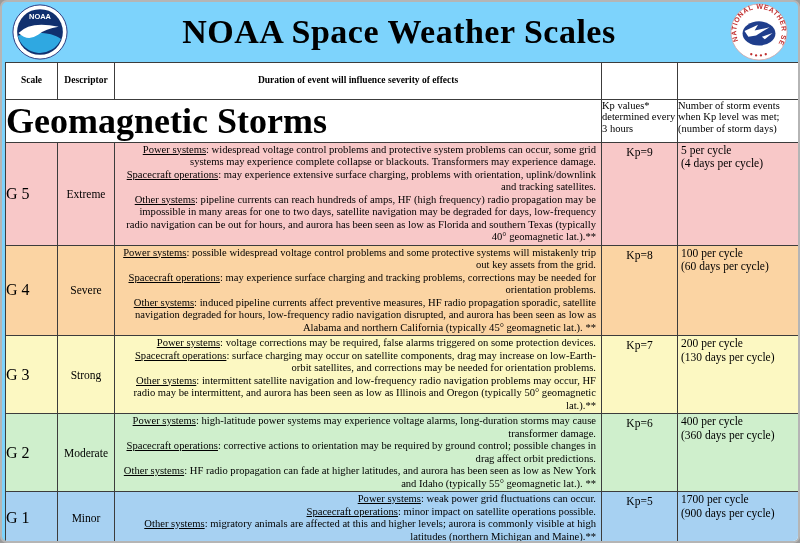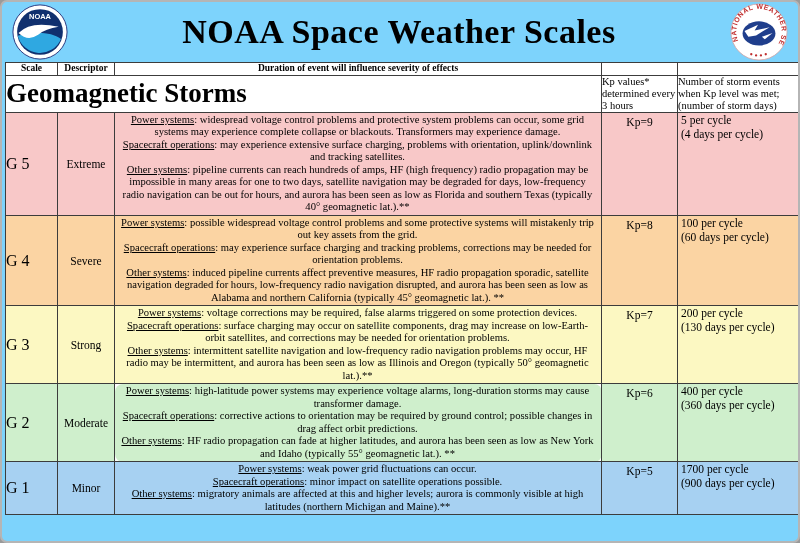--- a/index.html
+++ b/index.html
@@ -10,32 +10,32 @@
   }
   
   .masthead{height:60px;display:flex;align-items:center;padding:0 10px;}
   .logo{flex:0 0 auto;}
   .masthead h1{flex:1 1 auto;text-align:center;margin:7px;font-size:34px;font-weight:bold;letter-spacing:.5px;}
   
   table.swx{border-collapse:collapse;table-layout:fixed;width:794px;margin:0 3px;background:#fff;}
   .swx th,.swx td{border:1px solid #3c3c3c;padding:0;box-sizing:border-box;}
   .hrow1 th{font-size:13px;font-weight:bold;height:30px;vertical-align:top;padding:2px 2px;line-height:1.1;}
   .hrow1 th.mid{vertical-align:middle;}
-  .hrow2 th{font-size:9.5px;font-weight:bold;height:13px;line-height:1;padding:1px 0;}
-  .section-title{font-size:27px;font-weight:bold;text-align:left;vertical-align:middle;padding:0 0 3px 6px;height:34px;}
+  .hrow2 th{font-size:9.5px;font-weight:bold;height:13px;line-height:1;padding:13px 0;}
+  .section-title{font-size:36px;font-weight:bold;text-align:left;vertical-align:middle;padding:0 0 3px 6px;height:34px;}
   .small-note{font-size:10.5px;font-weight:normal;text-align:left;vertical-align:top;padding:1px 2px;line-height:1.14;margin-top:44px;}
   tbody .scale-cell{font-size:16px;font-weight:normal;text-align:left;vertical-align:middle;}
   tbody .desc-cell{font-size:11.5px;text-align:center;vertical-align:middle;}
-  tbody .effect-cell{font-size:10.6px;line-height:1.18;text-align:center;vertical-align:top;padding:1px 5px 1px 4px;}
+  tbody .effect-cell{font-size:10.6px;line-height:1.18;text-align:right;vertical-align:top;padding:1px 5px 1px 4px;}
   tbody .measure-cell{font-size:11.5px;text-align:center;vertical-align:top;padding:3px 3px;}
   tbody .freq-cell{font-size:11.5px;text-align:left;vertical-align:top;padding:1px 3px;line-height:1.2;}
   tbody tr:nth-child(1) .effect-cell{height:96px;}
   tbody tr:nth-child(2) .effect-cell{height:84px;}
   tbody tr:nth-child(3) .effect-cell{height:74px;}
-  tbody tr:nth-child(4) .effect-cell{height:68px;border-radius:8px;}
+  tbody tr:nth-child(4) .effect-cell{height:68px;}
   tbody tr:nth-child(5) .effect-cell{height:50px;}
   .u{text-decoration:underline;}
 </style>
 </head>
 <body>
 
 <div class="page">
 
   <div class="masthead">
 

